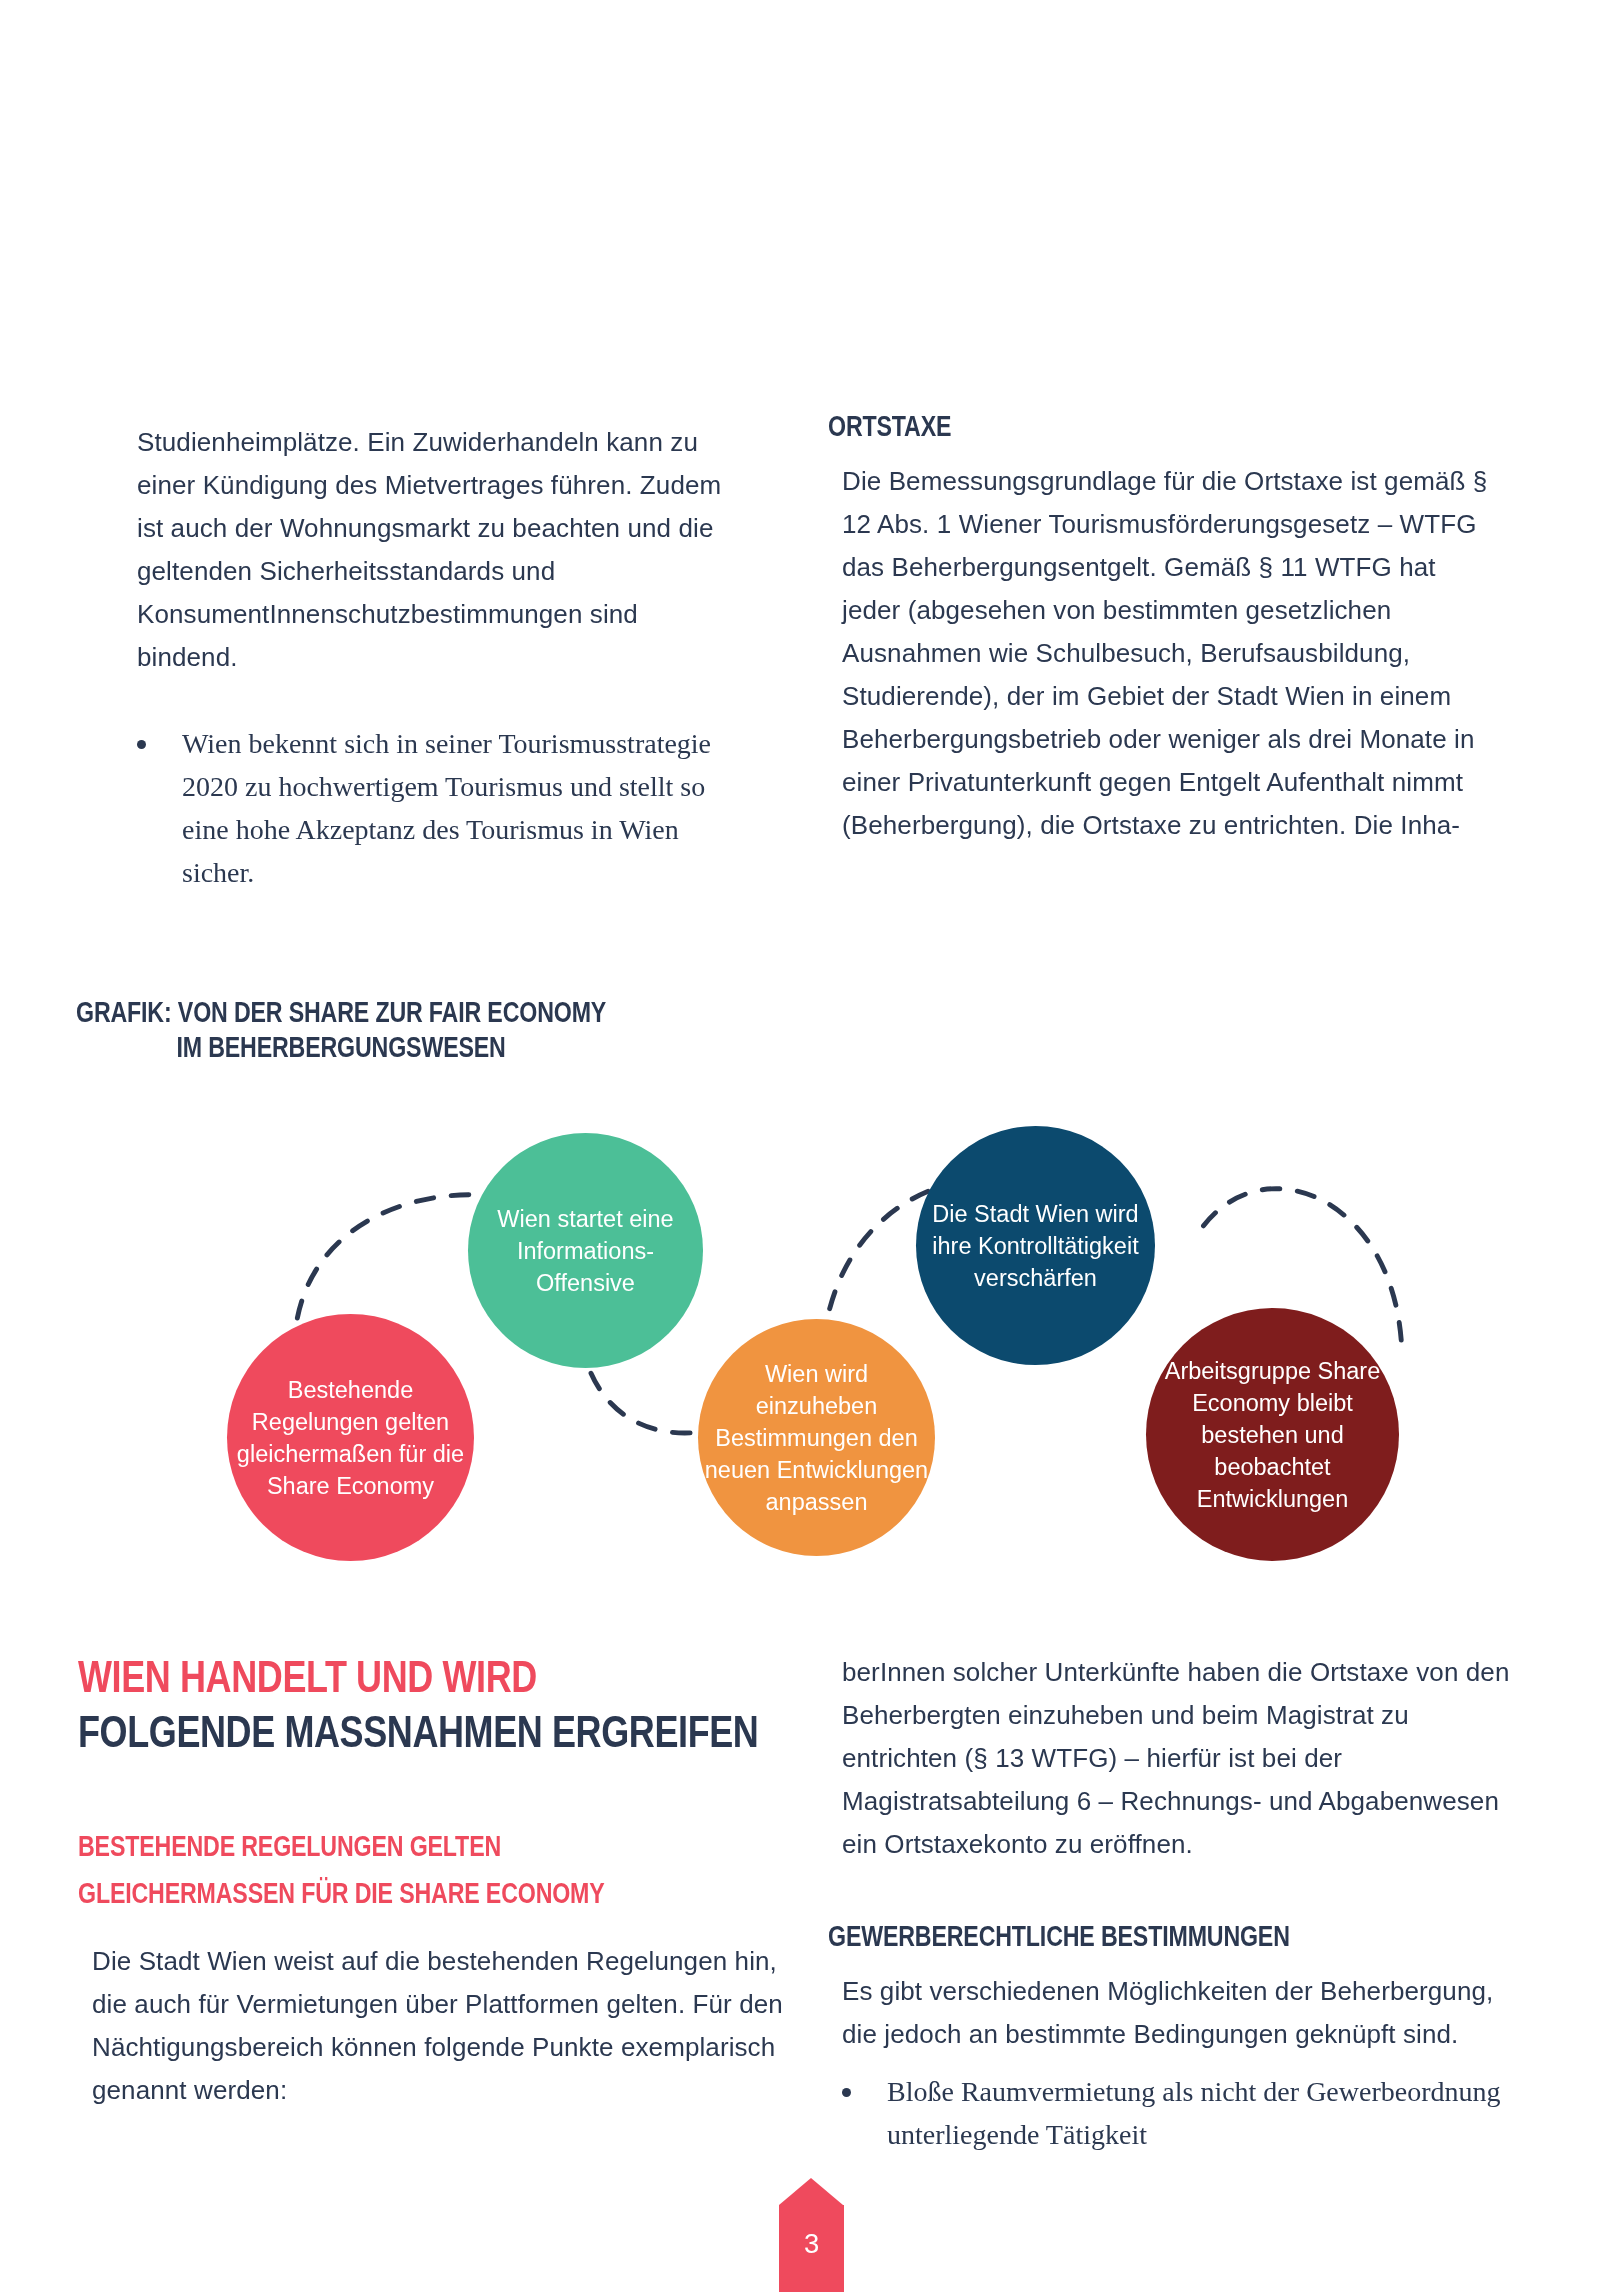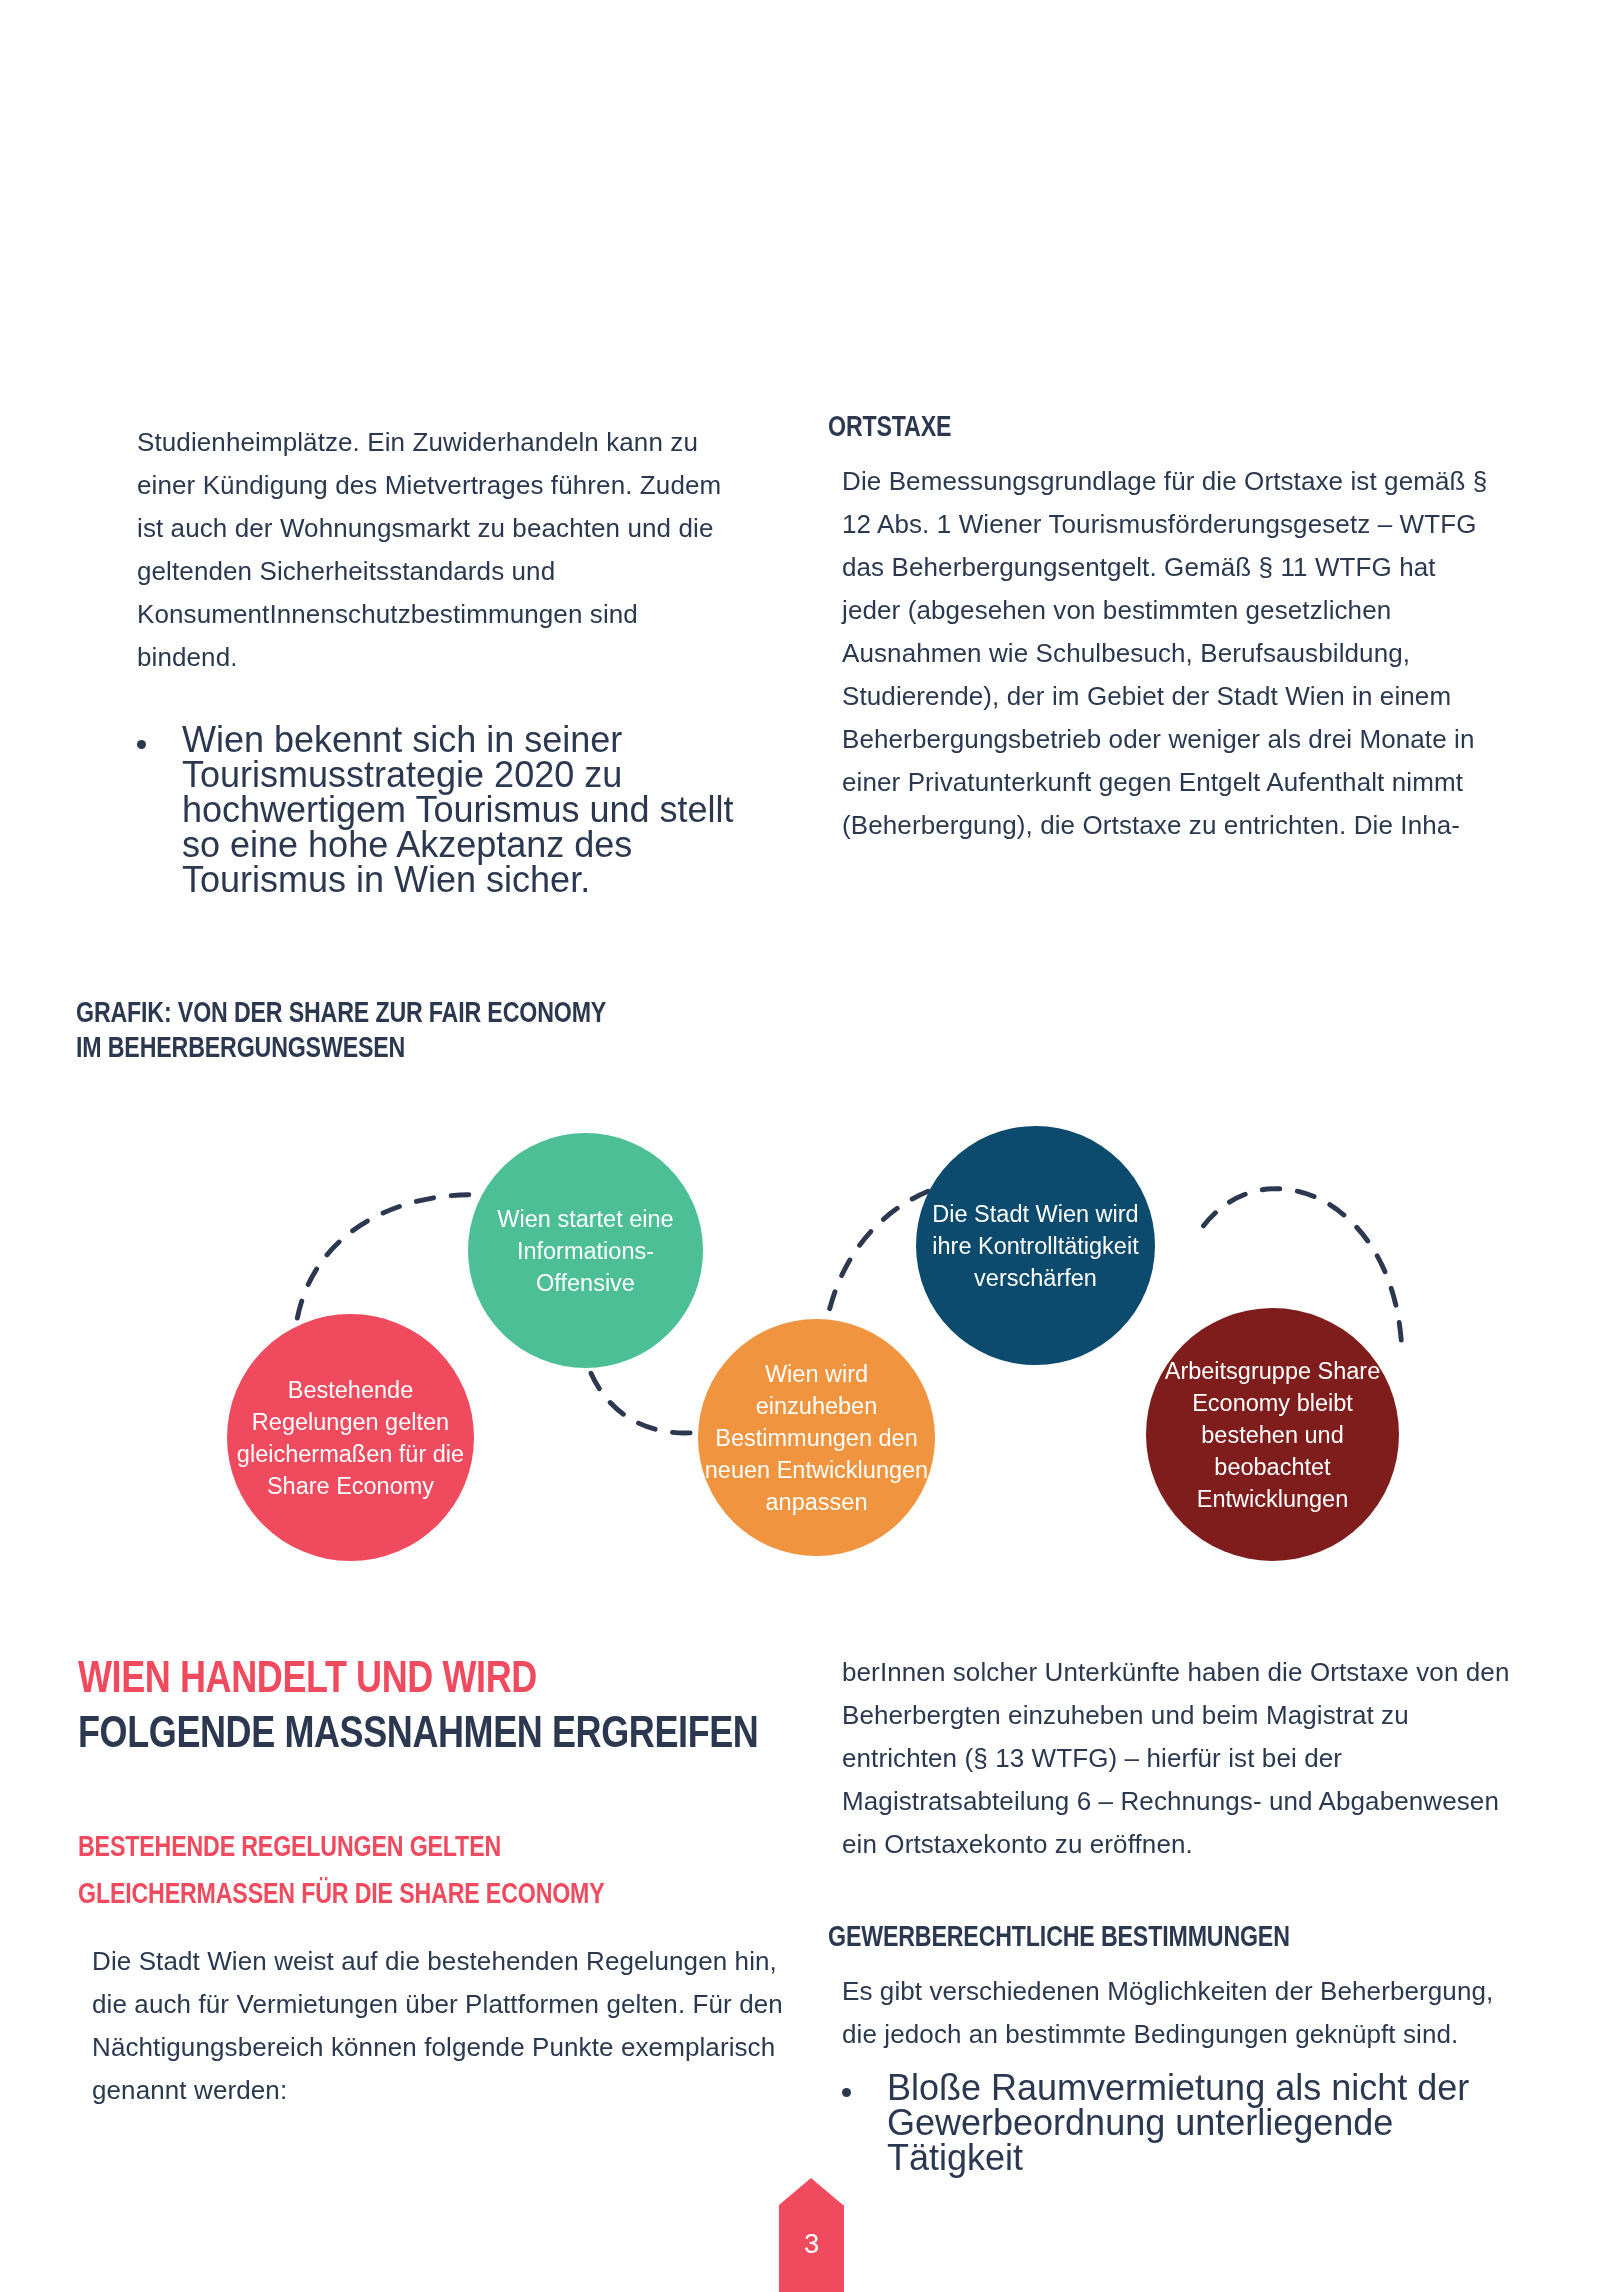--- a/index.html
+++ b/index.html
@@ -51,23 +51,24 @@
 
   
   ul.bullets {
     list-style: none;
     margin: 0;
     padding: 0;
   }
   ul.bullets li {
     position: relative;
     padding-left: 59px;
-    font-size: 36px;
-    line-height: 35px;
+    font-size: 28px;
+    line-height: 43px;
     margin-top: 43px;
+    font-family: Liberation Serif, serif;
   }
   ul.bullets li:first-child { margin-top: 0; }
   ul.bullets li .dot {
     position: absolute;
     left: 13.7px;
     top: 17.6px;
     width: 9.8px;
     height: 9.8px;
     border-radius: 50%;
     background: #2b3850;
@@ -89,20 +90,21 @@
   
   .graphic-title {
     position: absolute;
     left: 76px;
     top: 995px;
     font-size: 29px;
     line-height: 35px;
     font-weight: 700;
     color: #2b3850;
     letter-spacing: -0.2px;
+    text-align: center;
   }
   .graphic-title div {
     transform: scaleX(0.80);
     transform-origin: left center;
     white-space: nowrap;
   }
 
   .diagram {
     position: absolute;
     left: 0;

